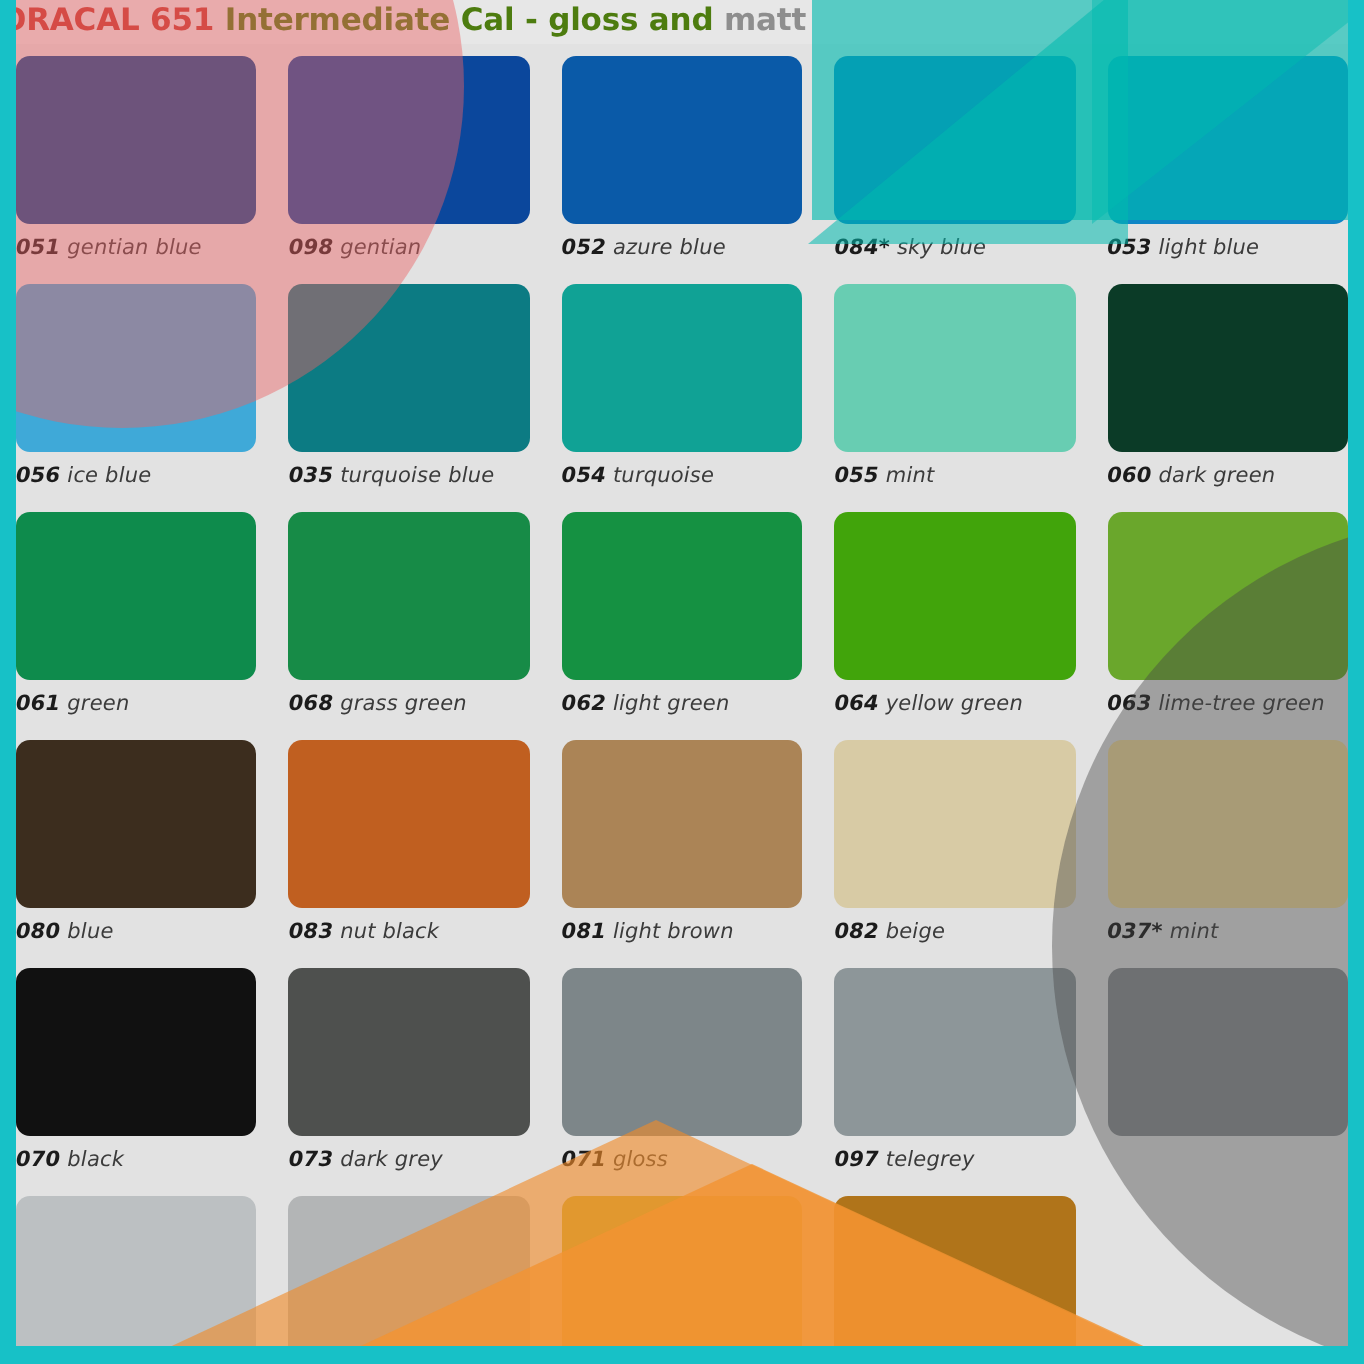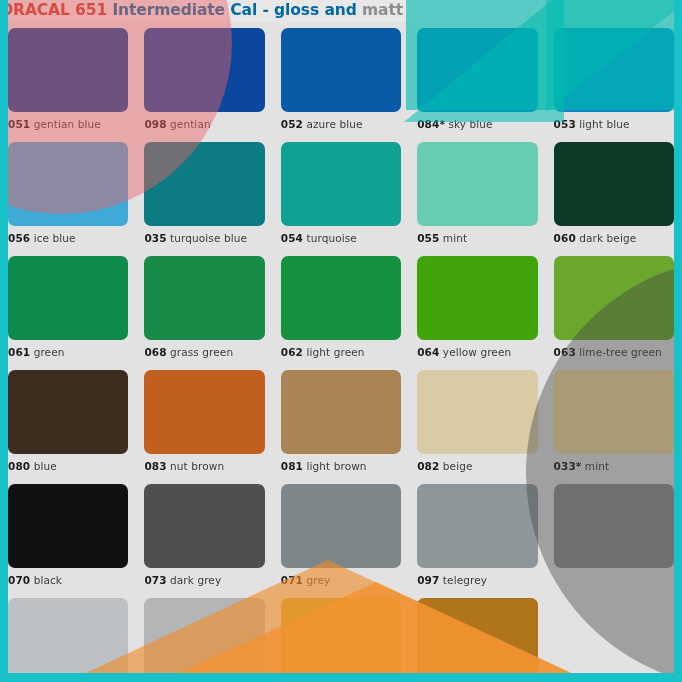--- a/index.html
+++ b/index.html
@@ -52,38 +52,39 @@
     left: -8px;
     top: 0px;
     white-space: nowrap;
     font-size: 15.5px;
     font-weight: bold;
     line-height: 21px;
     letter-spacing: -0.1px;
     z-index: 6;
   }
   #title .brand { color: #c43a2e; }
-  #title .main  { color: #0369a1; }
+  #title .main  { color: #4d7c0f; }
   #title .sub   { color: #8e8e8e; }
 
   
   #grid {
     position: absolute;
     left: 0;
     top: 22px;
     width: 666px;
     display: grid;
     grid-template-columns: repeat(5, 1fr);
     column-gap: 16px;
     row-gap: 0px;
     padding: 0 0 0 0;
     z-index: 4;
   }
   .cell {
     width: 100%;
+    font-style: italic;
   }
   .swatch {
     width: 100%;
     height: 84px;
     border-radius: 7px;
     margin-top: 6px;
   }
   .caption {
     font-size: 10.5px;
     line-height: 24px;
@@ -215,21 +216,21 @@
         <div class="cell">
           <div class="swatch" style="background: rgb(16, 162, 149);"></div>
           <div class="caption"><span class="code">054</span> <span>turquoise</span></div>
         </div>
         <div class="cell">
           <div class="swatch" style="background: rgb(104, 205, 178);"></div>
           <div class="caption"><span class="code">055</span> <span>mint</span></div>
         </div>
         <div class="cell">
           <div class="swatch" style="background: rgb(11, 59, 39);"></div>
-          <div class="caption"><span class="code">060</span> <span>dark beige</span></div>
+          <div class="caption"><span class="code">060</span> <span>dark green</span></div>
         </div>
         <div class="cell">
           <div class="swatch" style="background: rgb(14, 139, 76);"></div>
           <div class="caption"><span class="code">061</span> <span>green</span></div>
         </div>
         <div class="cell">
           <div class="swatch" style="background: rgb(23, 139, 71);"></div>
           <div class="caption"><span class="code">068</span> <span>grass green</span></div>
         </div>
         <div class="cell">
@@ -243,45 +244,45 @@
         <div class="cell">
           <div class="swatch" style="background: rgb(106, 167, 44);"></div>
           <div class="caption"><span class="code">063</span> <span>lime-tree green</span></div>
         </div>
         <div class="cell">
           <div class="swatch" style="background: rgb(60, 45, 30);"></div>
           <div class="caption"><span class="code">080</span> <span>blue</span></div>
         </div>
         <div class="cell">
           <div class="swatch" style="background: rgb(192, 95, 32);"></div>
-          <div class="caption"><span class="code">083</span> <span>nut brown</span></div>
+          <div class="caption"><span class="code">083</span> <span>nut black</span></div>
         </div>
         <div class="cell">
           <div class="swatch" style="background: rgb(171, 132, 86);"></div>
           <div class="caption"><span class="code">081</span> <span>light brown</span></div>
         </div>
         <div class="cell">
           <div class="swatch" style="background: rgb(216, 203, 165);"></div>
           <div class="caption"><span class="code">082</span> <span>beige</span></div>
         </div>
         <div class="cell">
           <div class="swatch" style="background: rgb(239, 217, 154);"></div>
-          <div class="caption"><span class="code">033*</span> <span>mint</span></div>
+          <div class="caption"><span class="code">037*</span> <span>mint</span></div>
         </div>
         <div class="cell">
           <div class="swatch" style="background: rgb(17, 17, 17);"></div>
           <div class="caption"><span class="code">070</span> <span>black</span></div>
         </div>
         <div class="cell">
           <div class="swatch" style="background: rgb(78, 80, 78);"></div>
           <div class="caption"><span class="code">073</span> <span>dark grey</span></div>
         </div>
         <div class="cell">
           <div class="swatch" style="background: rgb(125, 134, 137);"></div>
-          <div class="caption"><span class="code">071</span> <span>grey</span></div>
+          <div class="caption"><span class="code">071</span> <span>gloss</span></div>
         </div>
         <div class="cell">
           <div class="swatch" style="background: rgb(141, 150, 153);"></div>
           <div class="caption"><span class="code">097</span> <span>telegrey</span></div>
         </div>
         <div class="cell">
           <div class="swatch" style="background: rgb(140, 144, 147);"></div>
         </div>
         <div class="cell">
           <div class="swatch" style="background: rgb(188, 192, 194);"></div>

